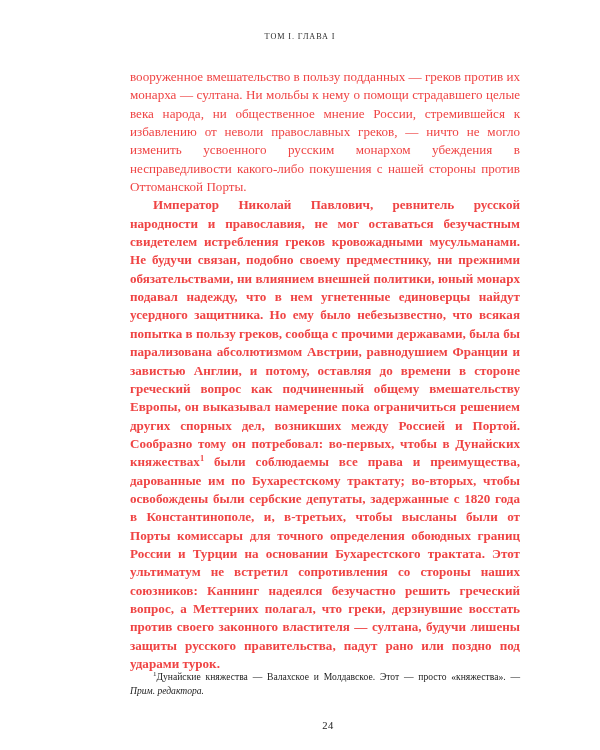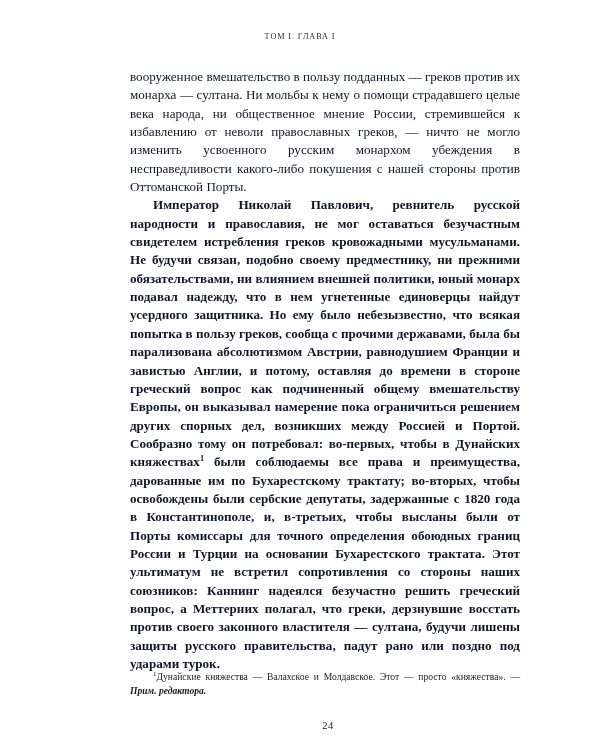--- a/index.html
+++ b/index.html
@@ -45,21 +45,21 @@
   }
 
   .para {
     margin: 0;
     font-size: 13.1px;
     line-height: 18.35px;
     text-align: justify;
     text-justify: inter-word;
     hyphens: manual;
     -webkit-hyphens: manual;
-    color: #0f172a;
+    color: #ef4444;
   }
   .para.indent {
     text-indent: 23px;
     font-weight: bold;
   }
 
   .fnref {
     font-size: 8.4px;
     vertical-align: super;
     line-height: 0;
@@ -80,21 +80,20 @@
     color: #1c1c1c;
     text-indent: 23px;
   }
   .footnote .fnmark {
     font-size: 7px;
     vertical-align: super;
     line-height: 0;
   }
   .footnote .ital {
     font-style: italic;
-    font-weight: bold;
   }
 
   
   .folio {
     position: absolute;
     bottom: 27px;
     left: 0;
     width: 600px;
     text-align: center;
     font-size: 10.6px;

